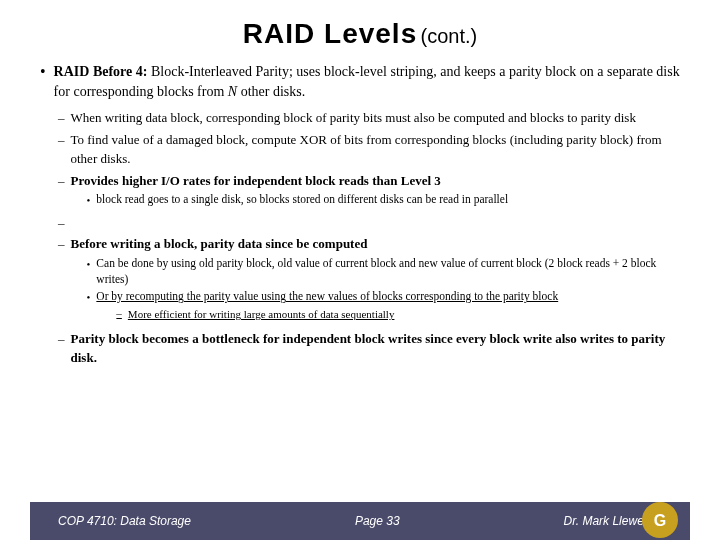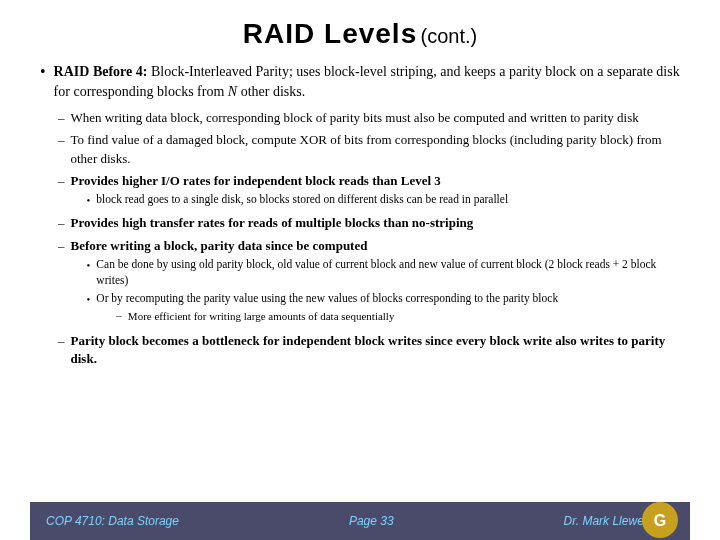--- a/index.html
+++ b/index.html
@@ -146,24 +146,25 @@
       background: #4a4a6a;
       display: flex;
       align-items: center;
       justify-content: space-between;
       padding: 0 16px;
       margin-top: auto;
       position: relative;
     }
 
     .footer-text {
-      color: #7dd3fc;
+      color: #ffffff;
       font-size: 12px;
       font-style: italic;
       font-family: Arial, sans-serif;
+      margin-left: 12px;
     }
 
     .footer-logo {
       width: 38px;
       height: 38px;
       position: absolute;
       right: 10px;
       bottom: 0;
     }
   </style>
@@ -182,21 +183,21 @@
       <span class="bullet-dot">•</span>
       <div class="bullet-level1-text">
         <span class="bold-label">RAID Before 4: </span><span>Block-Interleaved Parity; uses block-level striping, and keeps a parity block on a separate disk for corresponding blocks from <em>N</em> other disks.</span>
       </div>
     </div>
 
     <div class="sub-list">
 
       <div class="sub-item">
         <span class="dash">–</span>
-        <div class="sub-item-text">When writing data block, corresponding block of parity bits must also be computed and written to parity disk</div>
+        <div class="sub-item-text">When writing data block, corresponding block of parity bits must also be computed and blocks to parity disk</div>
       </div>
 
       <div class="sub-item">
         <span class="dash">–</span>
         <div class="sub-item-text">To find value of a damaged block, compute XOR of bits from corresponding blocks (including parity block) from other disks.</div>
       </div>
 
       <div class="sub-item">
         <span class="dash">–</span>
         <div style="flex:1;">
@@ -205,35 +206,34 @@
             <div class="sub-sub-item">
               <span class="sub-sub-dot">•</span>
               <div class="sub-sub-text">block read goes to a single disk, so blocks stored on different disks can be read in parallel</div>
             </div>
           </div>
         </div>
       </div>
 
       <div class="sub-item">
         <span class="dash">–</span>
-        <div class="sub-item-text"><strong>Provides high transfer rates for reads of multiple blocks than no-striping</strong></div>
       </div>
 
       <div class="sub-item">
         <span class="dash">–</span>
         <div style="flex:1;">
           <div class="sub-item-text"><strong>Before writing a block, parity data since be computed</strong></div>
           <div class="sub-sub-list">
             <div class="sub-sub-item">
               <span class="sub-sub-dot">•</span>
               <div class="sub-sub-text">Can be done by using old parity block, old value of current block and new value of current block (2 block reads + 2 block writes)</div>
             </div>
             <div class="sub-sub-item">
               <span class="sub-sub-dot">•</span>
-              <div style="flex:1;">
+              <div style="flex:1;text-decoration:underline;">
                 <div class="sub-sub-text">Or by recomputing the parity value using the new values of blocks corresponding to the parity block</div>
                 <div class="sub-sub-sub-list">
                   <div class="sub-sub-sub-item">
                     <span class="triple-dash">–</span>
                     <div class="triple-text">More efficient for writing large amounts of data sequentially</div>
                   </div>
                 </div>
               </div>
             </div>
           </div>

